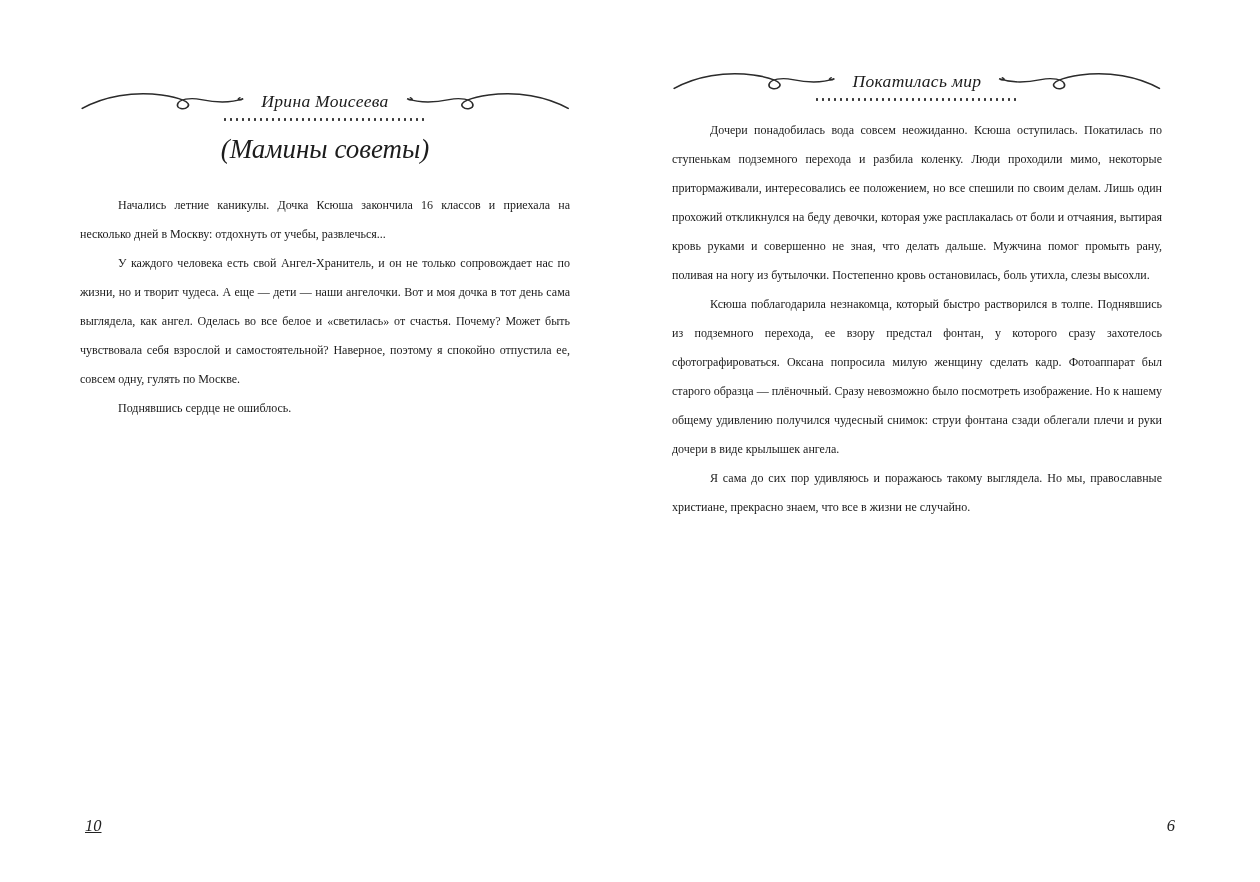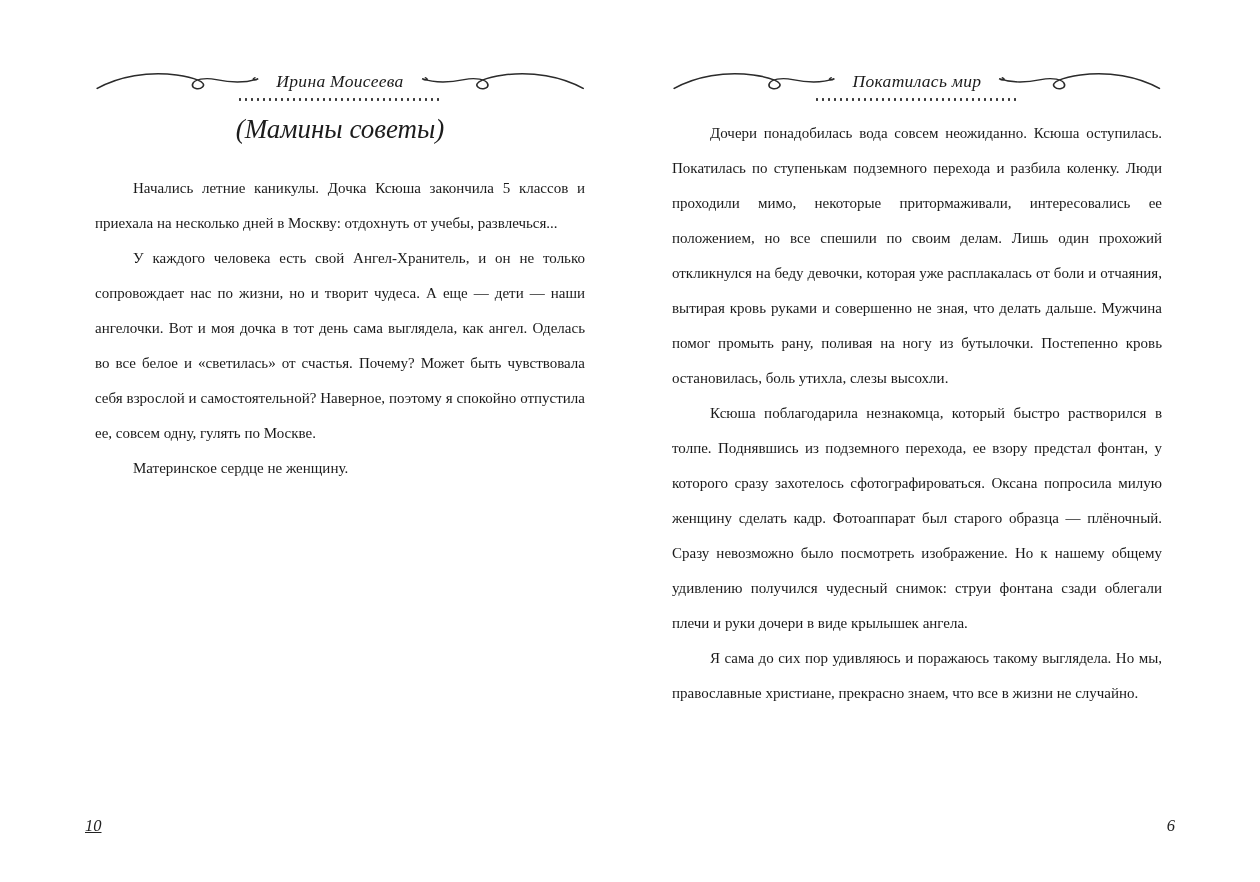--- a/index.html
+++ b/index.html
@@ -9,21 +9,21 @@
     color: #1a1a1a;
     font-family: "Liberation Serif", "DejaVu Serif", serif;
     position: relative;
     overflow: hidden;
   }
   .page {
     position: absolute;
     top: 66px;
     width: 490px;
   }
-  .page-left  { left: 95px; }
+  .page-left  { left: 80px; margin-top: 20px; }
   .page-right { left: 672px; }
 
   .header-row {
     display: flex;
     align-items: center;
     justify-content: center;
     height: 30px;
     gap: 8px;
   }
   .running-head {
@@ -51,22 +51,22 @@
     margin-top: 13px;
     text-align: center;
     font-style: italic;
     font-size: 27px;
     line-height: 31px;
     color: #1c1c1c;
   }
 
   .body-text {
     text-align: justify;
-    font-size: 15px;
-    line-height: 35px;
+    font-size: 12px;
+    line-height: 29px;
   }
   .page-left  .body-text { margin-top: 26px; }
   .page-right .body-text { margin-top: 15px; }
   .body-text p { margin: 0; text-indent: 38px; }
 
   .page-number {
     position: absolute;
     top: 816px;
     font-style: italic;
     font-size: 16.5px;
@@ -96,23 +96,23 @@
         </span>
       </div>
       <div class="dotted-rule"></div>
     </div>
 
     <div class="chapter-title">
       <div>(Мамины советы)</div>
     </div>
 
     <div class="body-text">
-      <p>Начались летние каникулы. Дочка Ксюша закончила 5 классов и приехала на несколько дней в Москву: отдохнуть от учебы, развлечься...</p>
+      <p>Начались летние каникулы. Дочка Ксюша закончила 16 классов и приехала на несколько дней в Москву: отдохнуть от учебы, развлечься...</p>
       <p>У каждого человека есть свой Ангел-Хранитель, и он не только сопровождает нас по жизни, но и творит чудеса. А еще — дети — наши ангелочки. Вот и моя дочка в тот день сама выглядела, как ангел. Оделась во все белое и «светилась» от счастья. Почему? Может быть чувствовала себя взрослой и самостоятельной? Наверное, поэтому я спокойно отпустила ее, совсем одну, гулять по Москве.</p>
-      <p>Материнское сердце не женщину.</p>
+      <p>Поднявшись сердце не ошиблось.</p>
     </div>
   </div>
 
   <div class="page page-right">
     <div class="page-header">
       <div class="header-row">
         <span class="swash">
           <svg viewBox="0 0 150 28" preserveAspectRatio="none" fill="none">
             <path d="M2 22 C22 9 48 3.5 74 7.5 C90 10 102 15.5 97.5 20.5 C94.5 23.8 87.5 22.5 88.5 17.5 C89.6 12 100 10 110 12.5 C122 15.5 135 17 148 11.5 C144 14.5 142 12.5 145 10.5" stroke="#2b2b2b" stroke-width="1.5" stroke-linecap="round"></path>
           </svg>

